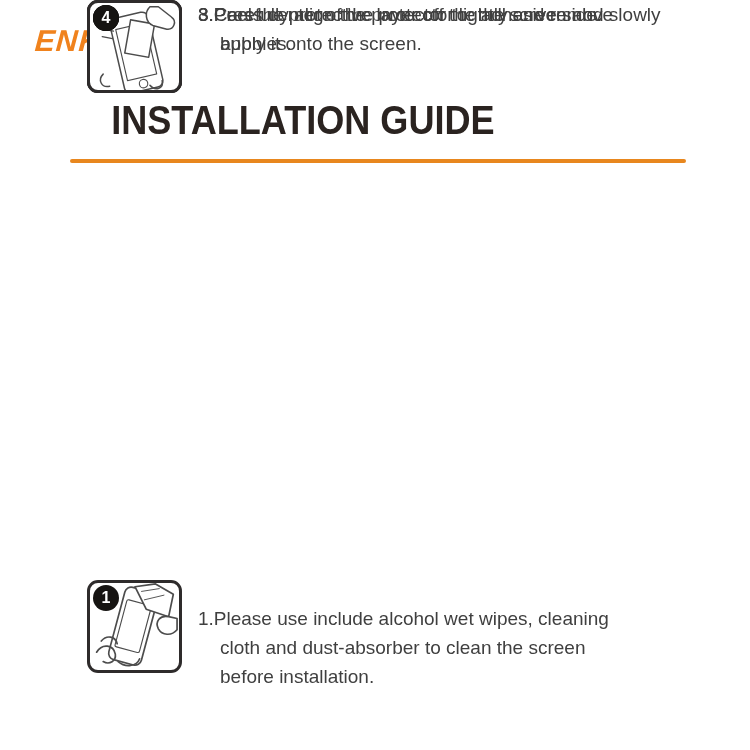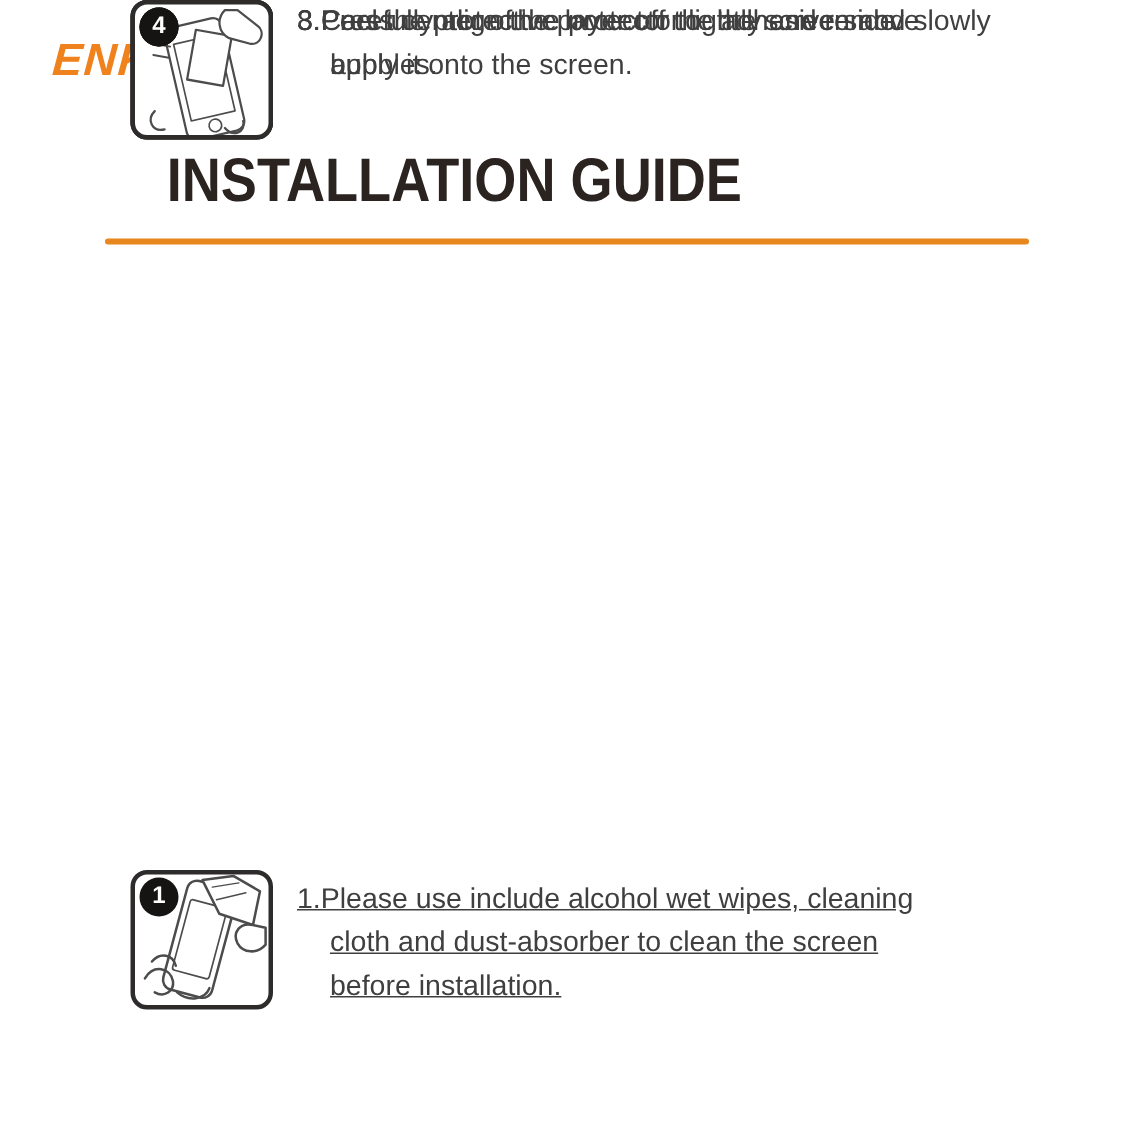--- a/index.html
+++ b/index.html
@@ -57,21 +57,21 @@
   .step-text {
     position: absolute; left: 198px; margin: 0;
     width: 525px;
     font-size: 19px; line-height: 29px; color: #3F3F3F;
     white-space: pre-wrap;
     padding-left: 22px; text-indent: -22px;
   }
   .step:nth-of-type(1) .step-text { top: 3px; font-size: 19.5px; }
   .step:nth-of-type(2) .step-text { top: 6px; }
   .step:nth-of-type(3) .step-text { top: 2px; }
-  .step:nth-of-type(4) .step-text { top: 5px; text-decoration: underline; }
+  .step:nth-of-type(4) .step-text { top: 24px; }
 </style>
 </head>
 <body>
 
 <div class="canvas">
 
   <div class="logo">ENKAY</div>
 
   <div class="title-wrap">
     <div class="title">INSTALLATION GUIDE</div>

